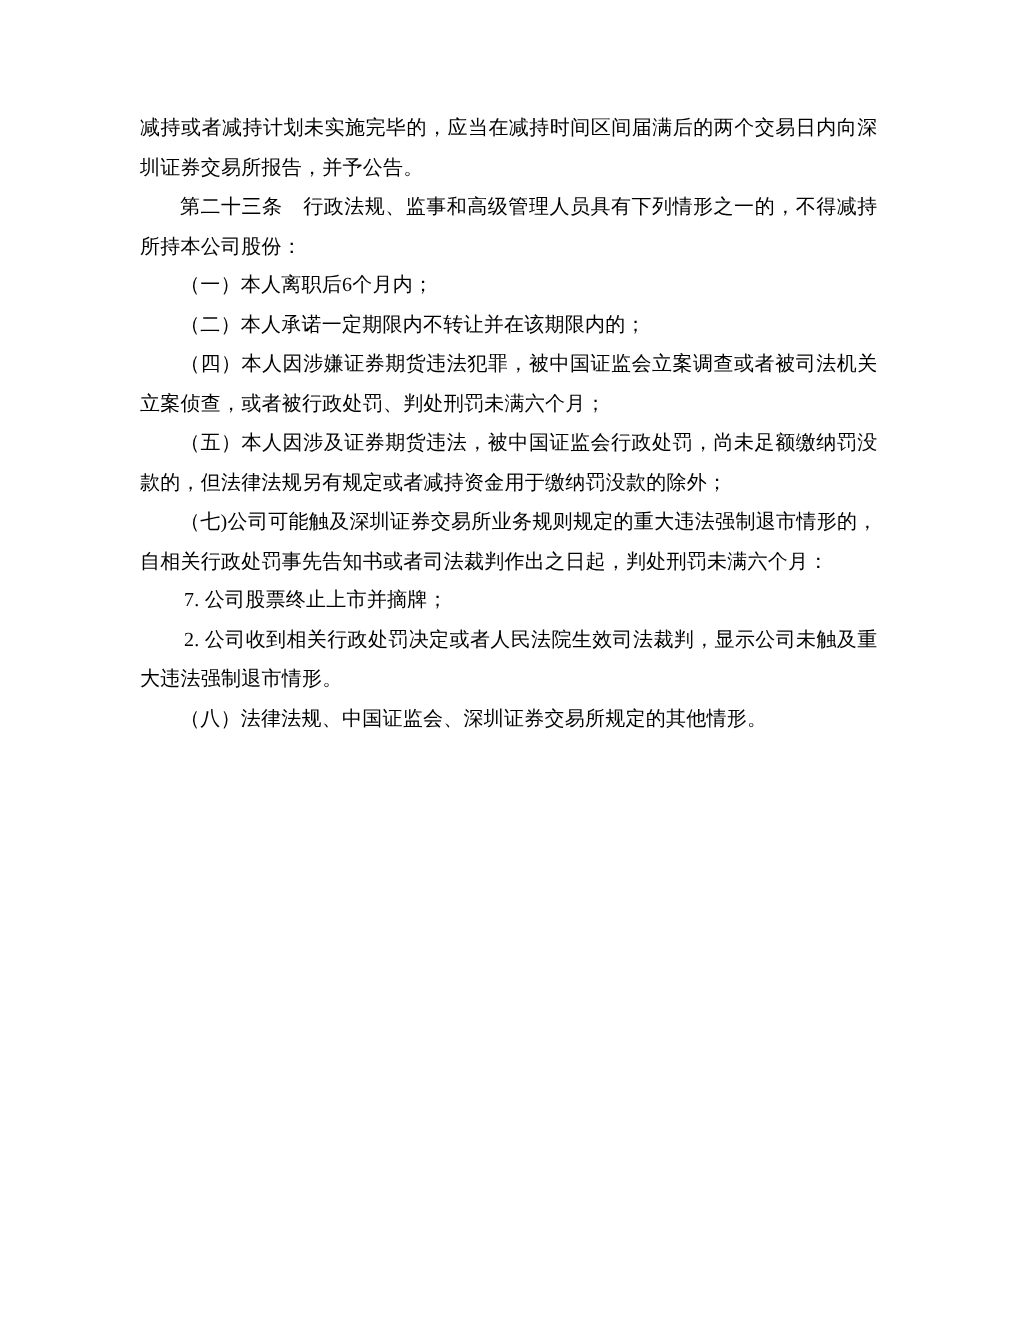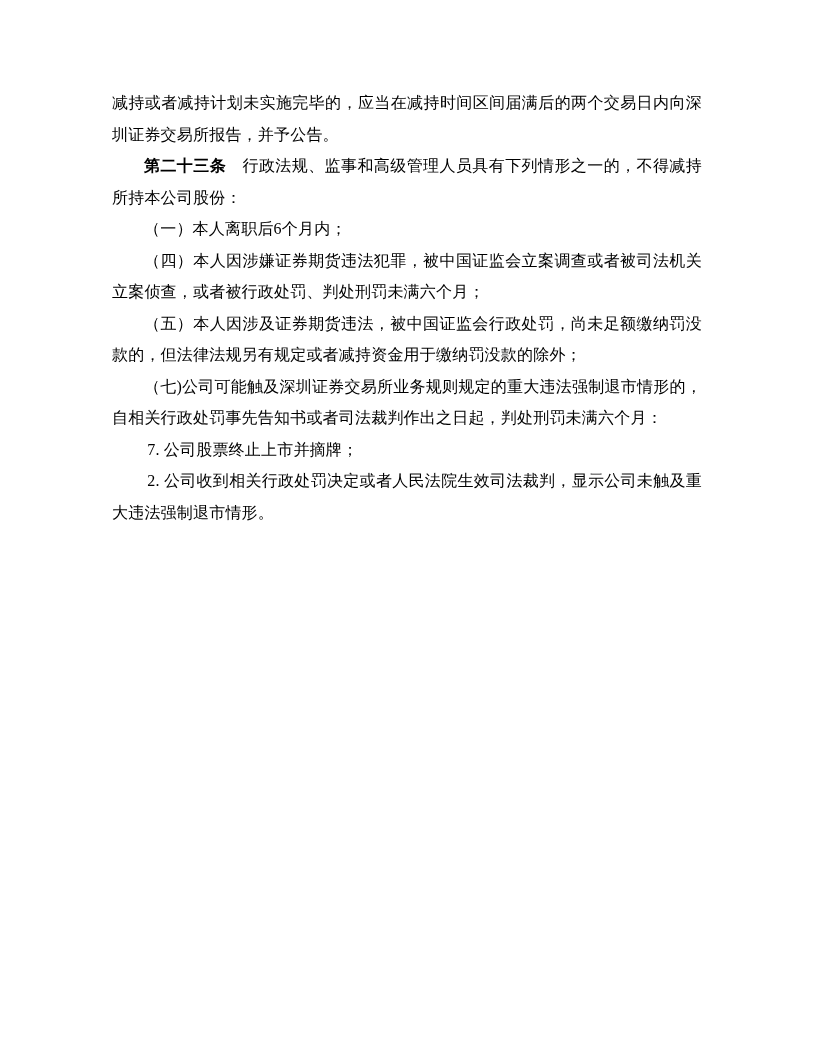--- a/index.html
+++ b/index.html
@@ -31,30 +31,32 @@
     padding: 0;
     text-indent: 2em;
   }
   .content p.cont {
     text-indent: 0;
   }
   .content p.sub {
     text-indent: 2.2em;
   }
   .article-label {
-    font-weight: bold;
+    font-weight: normal;
   }
 </style>
 </head>
 <body>
 
 <div class="page">
   <div class="content">
     <p class="cont">减持或者减持计划未实施完毕的，应当在减持时间区间届满后的两个交易日内向深圳证券交易所报告，并予公告。</p>
     <p><span class="article-label">第二十三条</span><span>　行政法规、监事和高级管理人员具有下列情形之一的，不得减持所持本公司股份：</span></p>
     <p>（一）本人离职后6个月内；</p>
+    <p>（二）本人承诺一定期限内不转让并在该期限内的；</p>
     <p>（四）本人因涉嫌证券期货违法犯罪，被中国证监会立案调查或者被司法机关立案侦查，或者被行政处罚、判处刑罚未满六个月；</p>
     <p>（五）本人因涉及证券期货违法，被中国证监会行政处罚，尚未足额缴纳罚没款的，但法律法规另有规定或者减持资金用于缴纳罚没款的除外；</p>
     <p>（七)公司可能触及深圳证券交易所业务规则规定的重大违法强制退市情形的，自相关行政处罚事先告知书或者司法裁判作出之日起，判处刑罚未满六个月：</p>
     <p class="sub">7. 公司股票终止上市并摘牌；</p>
     <p class="sub">2. 公司收到相关行政处罚决定或者人民法院生效司法裁判，显示公司未触及重大违法强制退市情形。</p>
+    <p>（八）法律法规、中国证监会、深圳证券交易所规定的其他情形。</p>
   </div>
 </div>
 
 </body></html>

